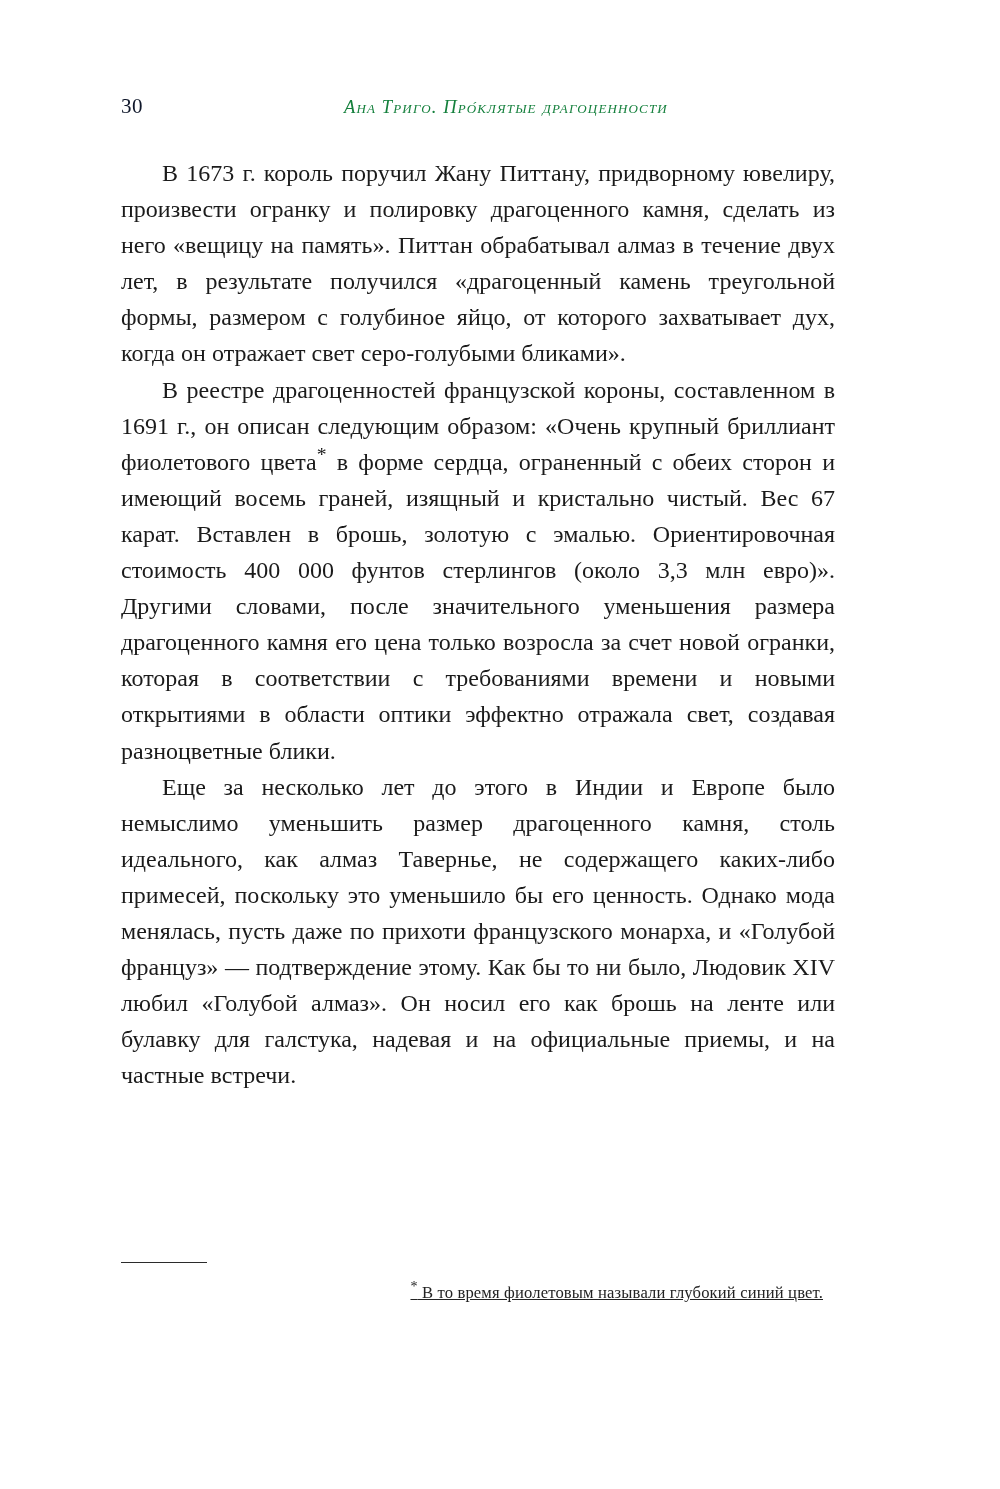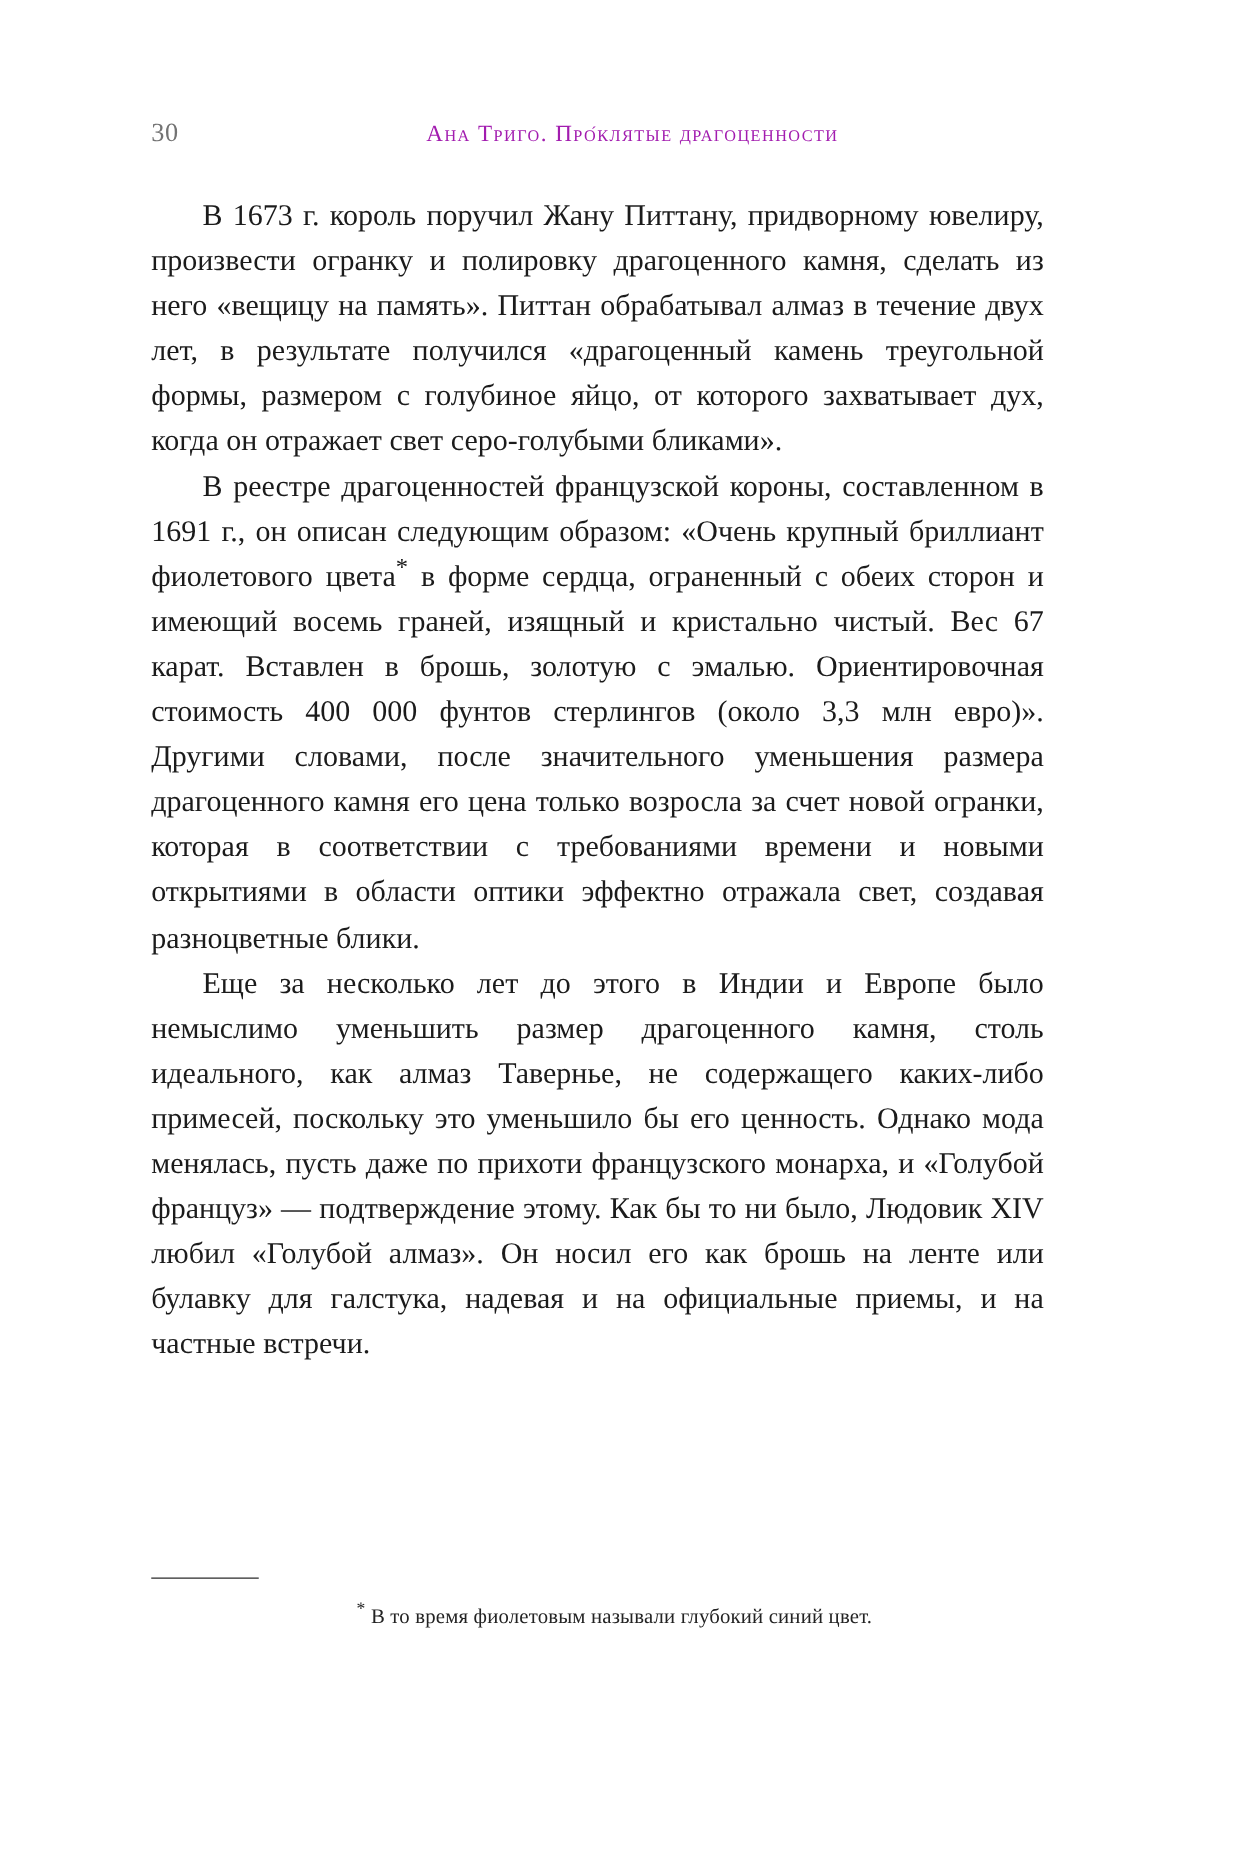--- a/index.html
+++ b/index.html
@@ -27,35 +27,36 @@
     width: 714px;
     height: 30px;
     display: flex;
     align-items: baseline;
   }
 
   .folio {
     font-size: 21px;
     line-height: 1;
     letter-spacing: 0.4px;
-    color: #737373;
+    color: #0f172a;
     white-space: nowrap;
   }
 
   .running-head {
     flex: 1 1 auto;
     text-align: center;
     font-size: 18.5px;
     line-height: 1;
     letter-spacing: 1.15px;
     font-variant: small-caps;
     text-transform: none;
-    color: #a21caf;
+    color: #15803d;
     white-space: nowrap;
     padding-left: 34px;
+    font-style: italic;
   }
 
   
   .textblock {
     position: absolute;
     left: 121px;
     top: 155px;
     width: 714px;
   }
 
@@ -88,27 +89,28 @@
   }
 
   .footnote-rule {
     width: 86px;
     height: 1px;
     background: #2b2b2b;
     margin: 0 0 19px 0;
   }
 
   .footnote-text {
-    margin: 0;
+    margin: 12px;
     text-indent: 27px;
     font-size: 16.6px;
     line-height: 22px;
     color: #232323;
-    text-align: center;
+    text-align: right;
     letter-spacing: 0.15px;
+    text-decoration: underline;
   }
 
   .footnote-marker {
     vertical-align: super;
     font-size: 0.85em;
     line-height: 0;
   }
 </style>
 </head>
 <body>

